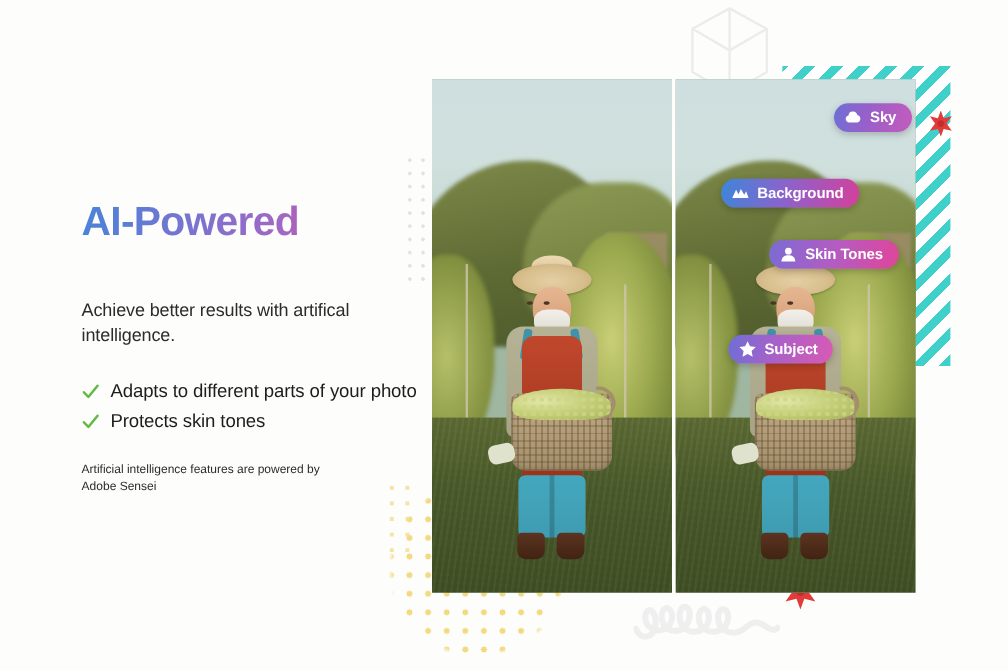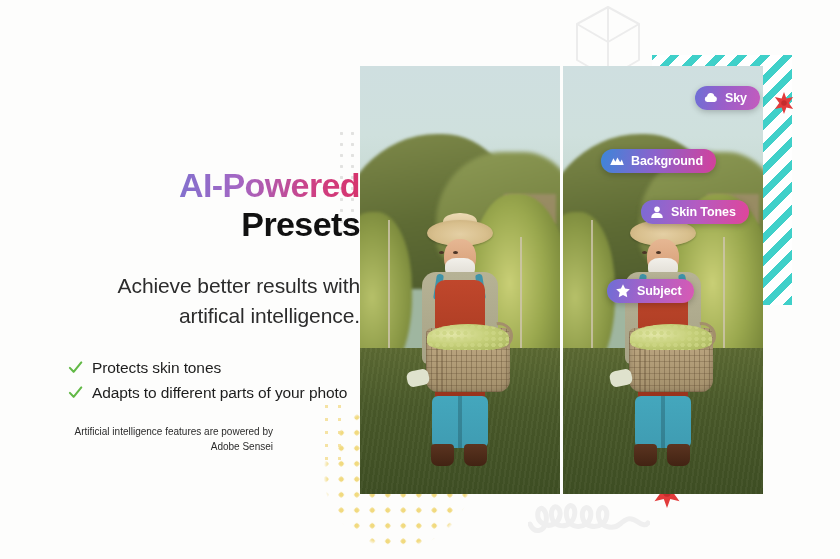--- a/index.html
+++ b/index.html
@@ -69,21 +69,21 @@
     color:#e8eceb;
     font-size:15px;
     font-weight:700;
     letter-spacing:.2px;
     white-space:nowrap;
     font-family:"Liberation Sans", sans-serif;
   }
   .watermark sup{font-size:8px;vertical-align:super;}
 
   
-  .copy{position:absolute;left:68px;top:168px;width:292px;text-align:right;}
+  .copy{position:absolute;left:68px;top:168px;width:292px;}
   .headline-ai{
     font-size:34px;
     font-weight:700;
     line-height:1.02;
     letter-spacing:-0.6px;
     background:linear-gradient(90deg,#4a83d8 0%,#7b73d0 33%,#a367c4 58%,#cf3f82 85%,#d6336c 100%);
     -webkit-background-clip:text;
             background-clip:text;
     color:transparent;
     -webkit-text-fill-color:transparent;
@@ -91,22 +91,22 @@
   }
   .headline-sub{
     font-size:34px;
     font-weight:700;
     line-height:1.12;
     letter-spacing:-0.6px;
     color:#111111;
     margin:2px 0 0 0;
   }
   .lede{
-    margin:28px 0 0 0;
-    font-size:21px;
+    margin:45px 0 0 0;
+    font-size:15px;
     line-height:1.45;
     color:#2c2c2c;
     letter-spacing:-0.1px;
   }
   .features{list-style:none;margin:26px 0 0 0;padding:0;}
   .feature{
     display:flex;
     align-items:flex-start;
     gap:9px;
     font-size:15.5px;
@@ -326,36 +326,35 @@
   </svg>
   <svg class="deco star-red b" viewBox="0 0 24 24">
     <path d="M12 0 L14.6 7.2 L22 5.4 L17.2 12 L22 18.6 L14.6 16.8 L12 24 L9.4 16.8 L2 18.6 L6.8 12 L2 5.4 L9.4 7.2 Z" fill="#e23b3b"></path>
     <circle cx="12" cy="12" r="3" fill="#c42d2d"></circle>
   </svg>
 
   <div class="deco watermark"><span>sparklestock</span><sup>®</sup></div>
 
   <div class="copy">
     <h1 class="headline-ai">AI-Powered</h1>
-    <h2 class="headline-sub">Presets</h2>
 
     <p class="lede">Achieve better results with artifical intelligence.</p>
 
     <ul class="features">
       <li class="feature">
         <svg class="check" width="15" height="15" viewBox="0 0 16 16">
           <path d="M2 8.4 L6 12.6 L14.2 2.6" fill="none" stroke="#62b946" stroke-width="2.2" stroke-linecap="round" stroke-linejoin="round"></path>
         </svg>
-        <span>Protects skin tones</span>
+        <span>Adapts to different parts of your photo</span>
       </li>
       <li class="feature">
         <svg class="check" width="15" height="15" viewBox="0 0 16 16">
           <path d="M2 8.4 L6 12.6 L14.2 2.6" fill="none" stroke="#62b946" stroke-width="2.2" stroke-linecap="round" stroke-linejoin="round"></path>
         </svg>
-        <span>Adapts to different parts of your photo</span>
+        <span>Protects skin tones</span>
       </li>
     </ul>
 
     <p class="footnote">Artificial intelligence features are powered by Adobe Sensei</p>
   </div>
 
   <div class="photo photo-left">
     <div class="scene">
       <div class="sky"></div>
       <div class="hill"></div>

